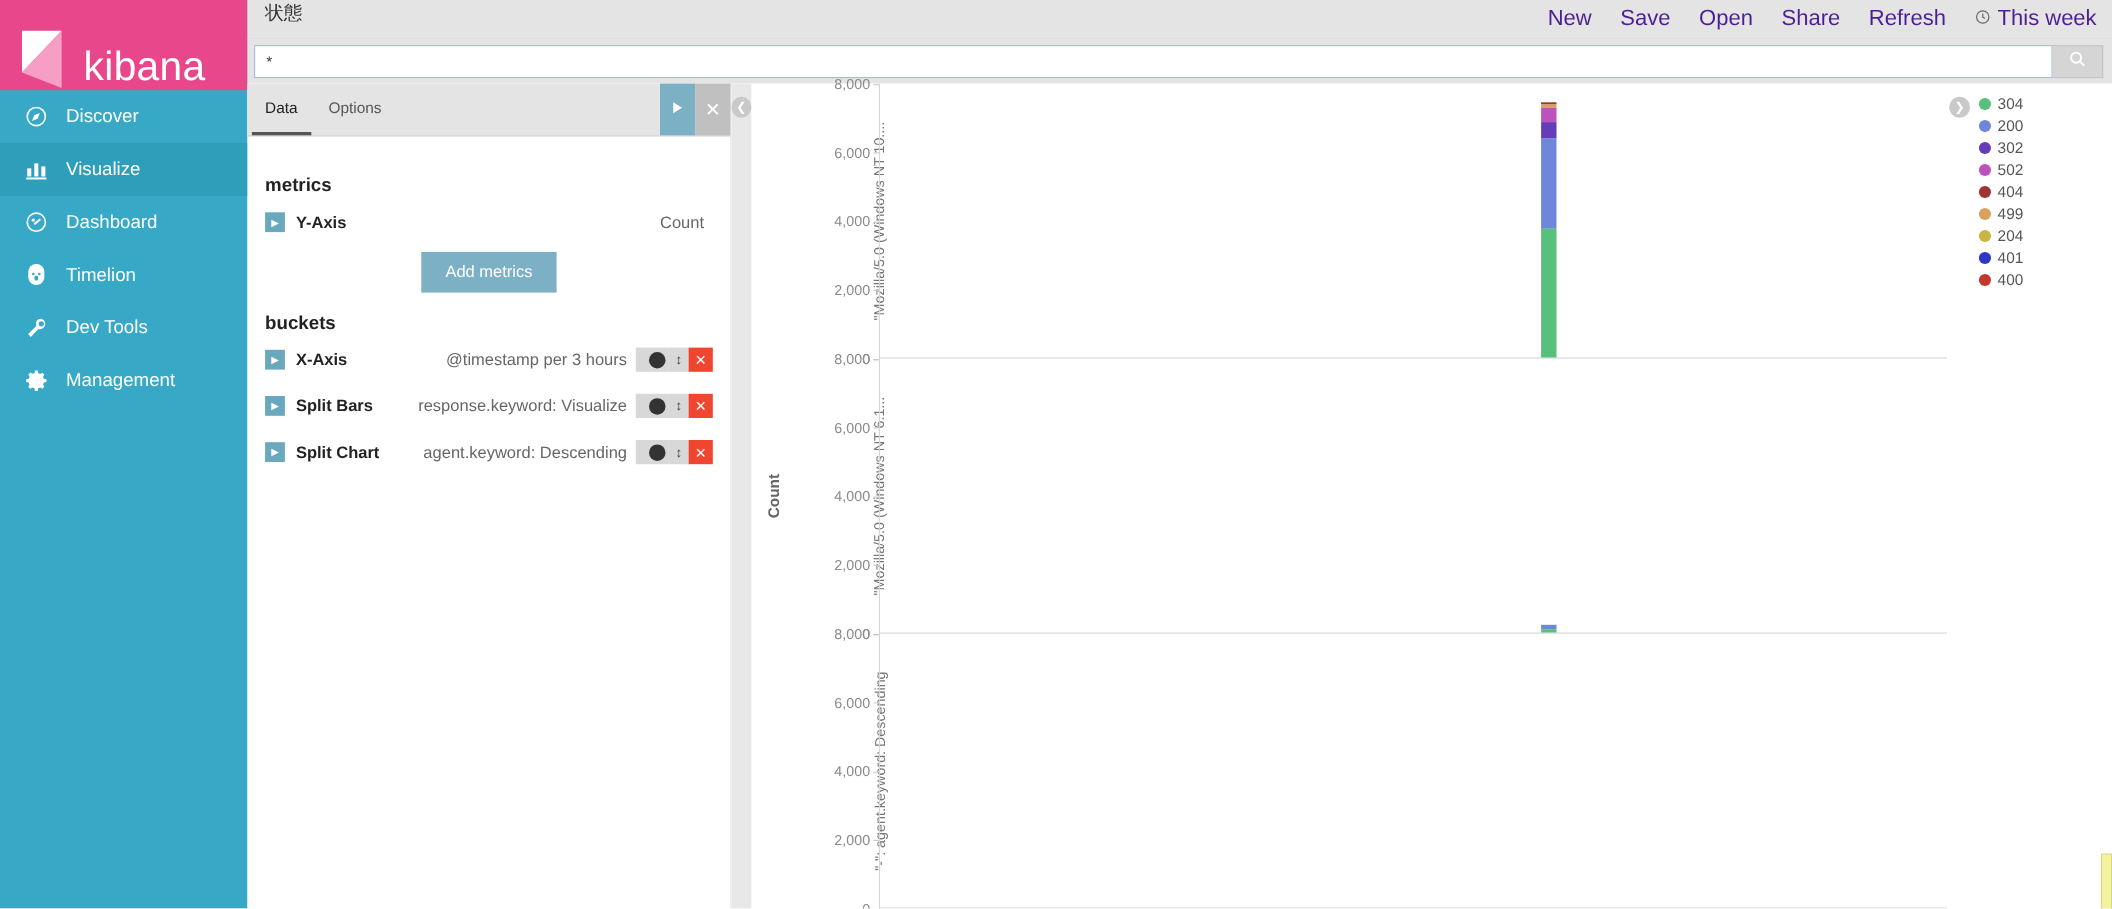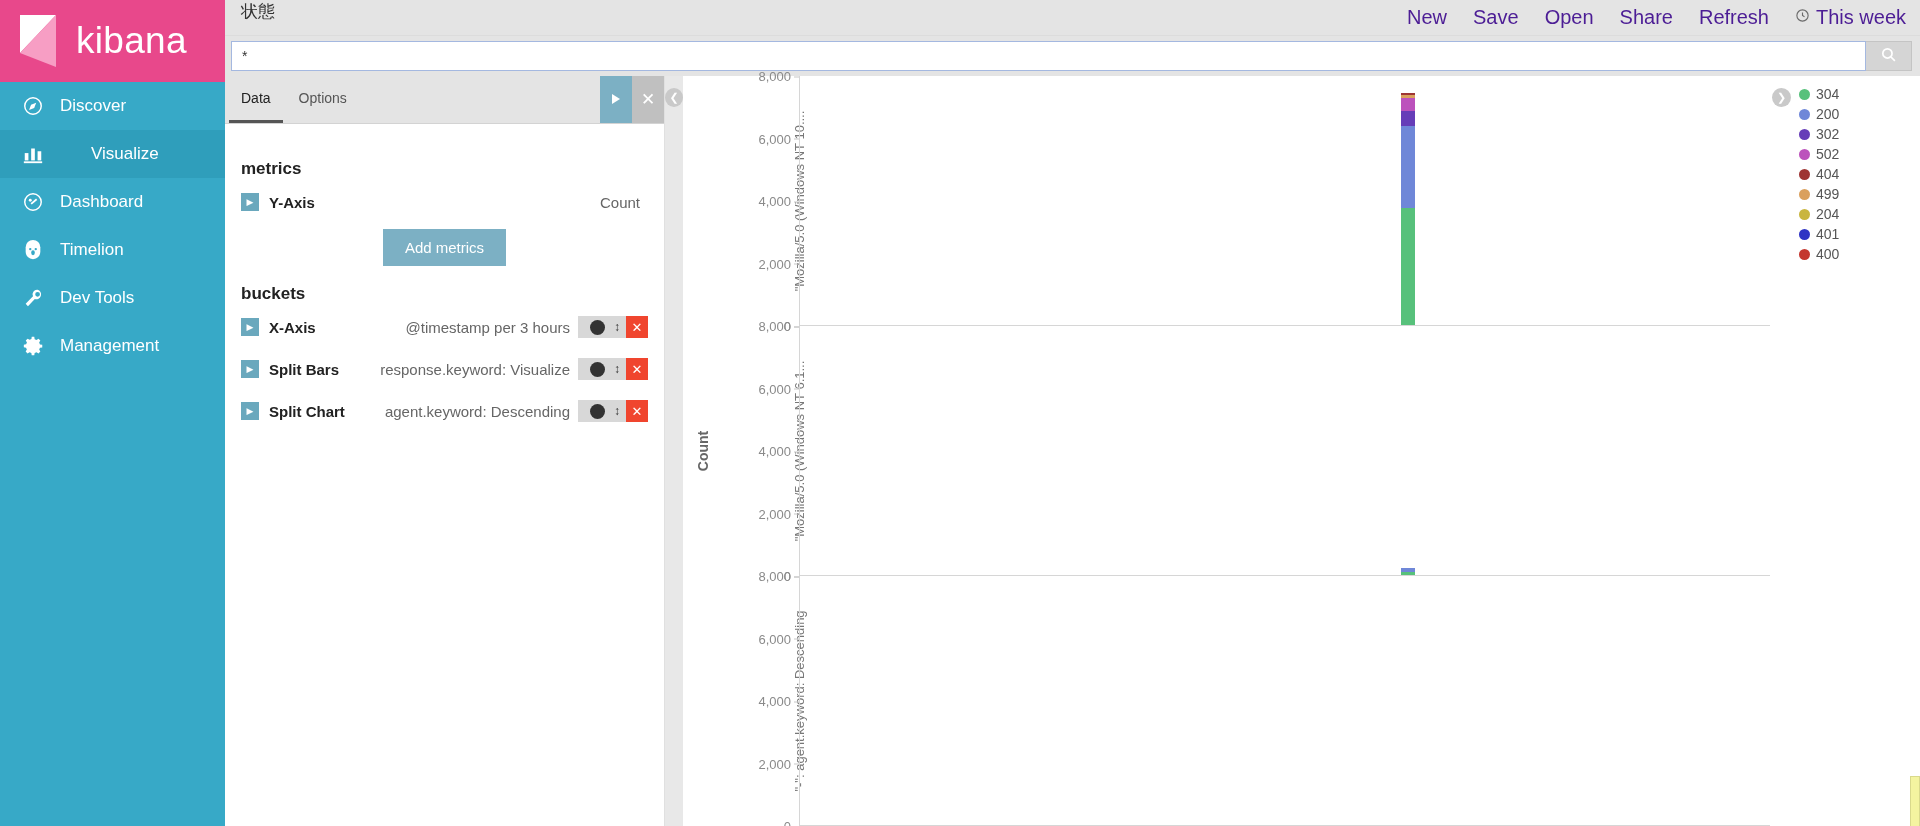--- a/index.html
+++ b/index.html
@@ -11,32 +11,32 @@
   }
   #app { display: flex; width: 1920px; height: 826px; }
 
   
   #sidebar {
     width: 225px; min-width: 225px; height: 826px;
     background: #37a9c7; display: flex; flex-direction: column;
   }
   #brand {
     height: 82px; background: #e8488b;
-    display: flex; align-items: center; padding-left: 14px;
+    display: flex; align-items: flex-end; padding-left: 14px;
   }
   #brand-mark { width: 56px; height: 56px; position: relative; }
   #brand-text {
     color: #fff; font-size: 37px; letter-spacing: .3px;
     font-weight: 400; margin-left: 6px;
   }
   .nav-item {
     height: 48px; display: flex; align-items: center;
     padding-left: 16px; cursor: pointer;
   }
-  .nav-item.active { background: #2f9ebb; gap: 31px; }
+  .nav-item.active { background: #2f9ebb; }
   .nav-ico {
     width: 34px; min-width: 34px; display: flex;
     align-items: center; justify-content: center; color: #fff;
   }
   .nav-label { color: #fff; font-size: 17px; margin-left: 10px; }
 
   
   #main { flex: 1; display: flex; flex-direction: column; height: 826px; }
 
   #topbar {

